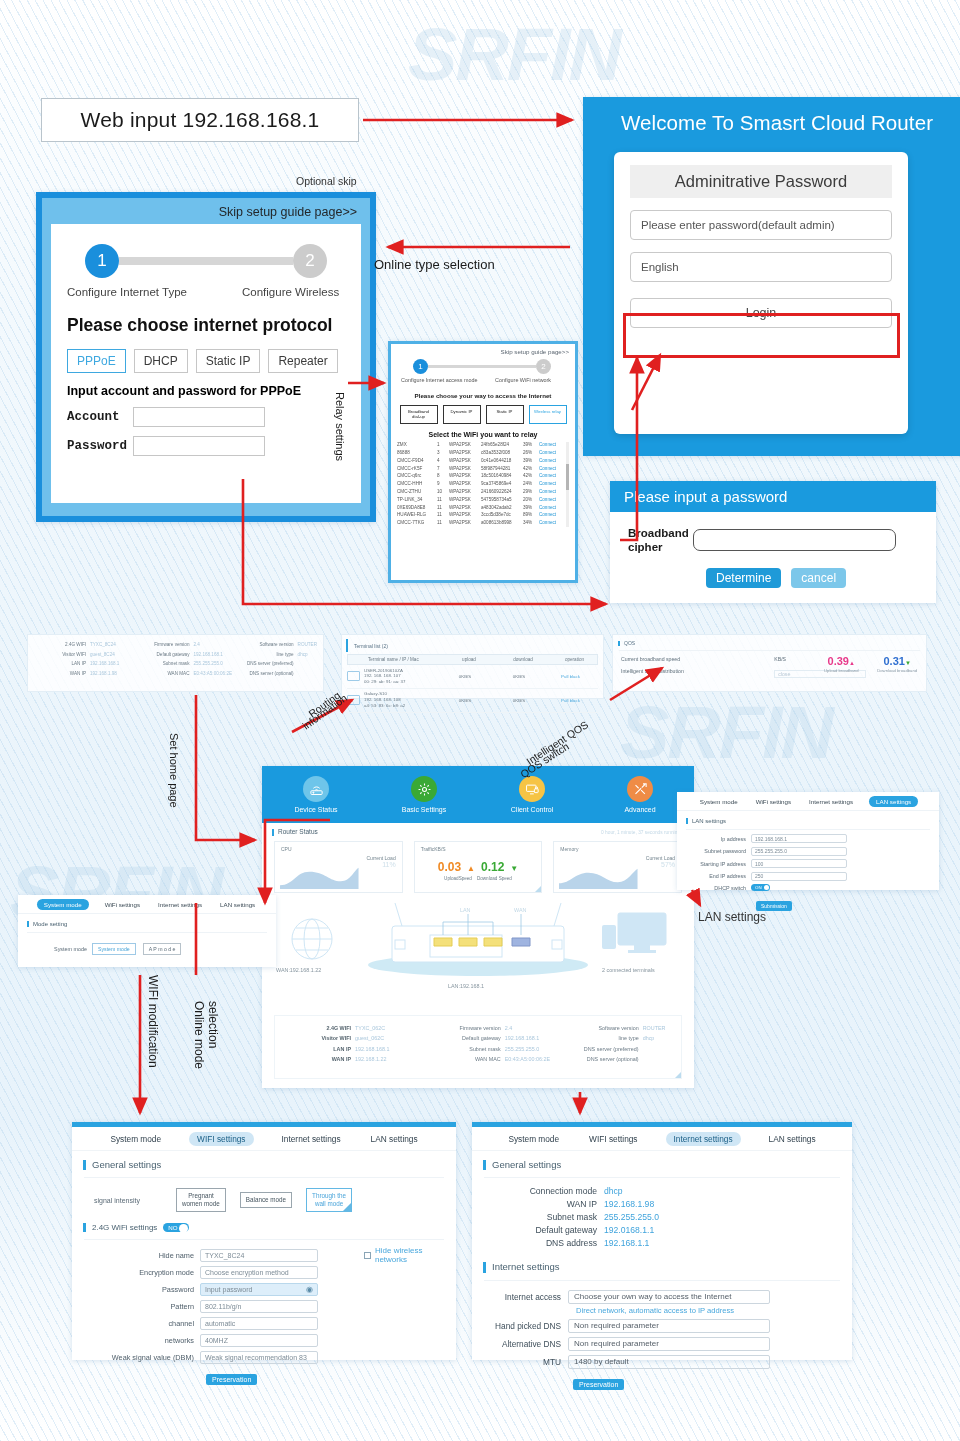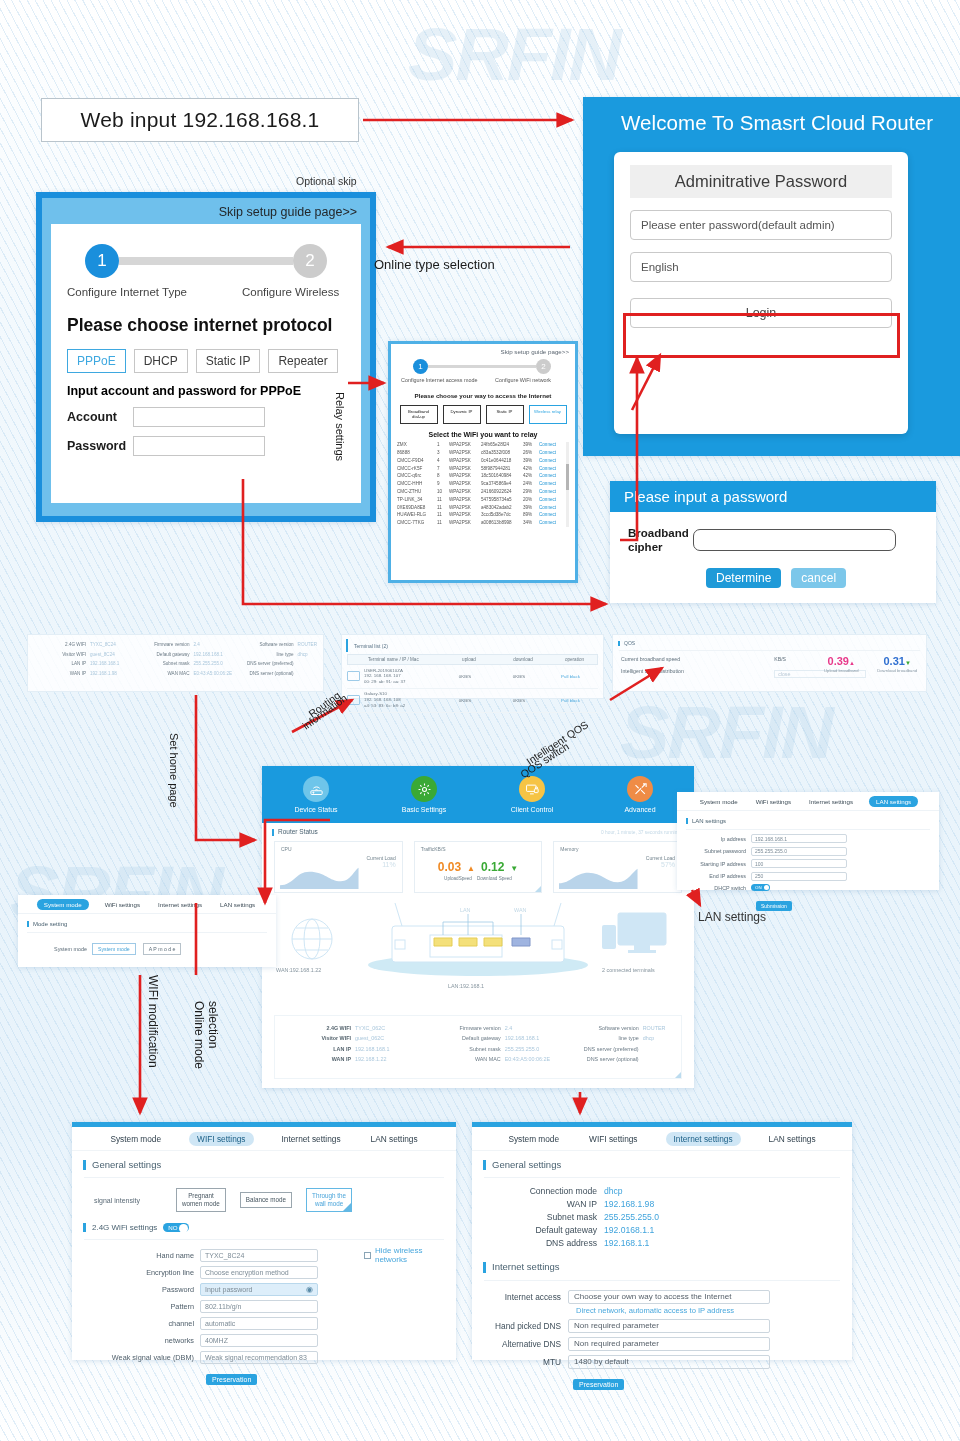--- a/index.html
+++ b/index.html
@@ -103,21 +103,21 @@
   .proto-btn {
     border:1px solid #c6c6c6; background:#fff; font-size:12px; color:#3b3b3b;
     padding:4px 9px; position:relative; cursor:pointer;
   }
   .proto-btn.sel { border:1px solid #3ea8e0; color:#3ea8e0; }
   .corner {
     position:absolute; right:0; bottom:0; width:0;height:0;
     border-style:solid; border-width:0 0 8px 8px; border-color:transparent transparent #3ea8e0 transparent;
   }
   #pppoe-hint { font-size:12.5px; font-weight:bold; color:#000000; margin-top:11px; }
-  .acct-row { display:flex; align-items:center; margin-top:9px; font-size:12.5px; font-weight:bold; color:#1b1b1b;}
+  .acct-row { display:flex; align-items:center; margin-top:9px; font-size:12.5px; font-weight:bold; color:#1b1b1b;font-family:Liberation Mono, monospace;}
   .acct-row span.lbl { width:66px; }
   .acct-row .inp { width:132px; height:20px; border:1px solid #c6c6c6; background:#fff; }
 
   
   #relay-panel {
     left:388px; top:341px; width:190px; height:242px;
     background:#4eb0e6; padding:3px;
   }
   #relay-inner { background:#fff; width:100%; height:100%; padding:4px 6px; font-size:5px; }
   #relay-skip { text-align:right; color:#5a6570; font-size:6.2px; }
@@ -828,27 +828,27 @@
     <span class="sig-btn">Balance mode</span>
     <span class="sig-btn sel">Through the<br>wall mode<i class="corner" style="border-bottom-color:#63b8e4"></i></span>
   </div>
   <div class="sect2">
     <span>2.4G WiFi settings</span>
     <span class="toggle">NO</span>
   </div>
   <div class="hr"></div>
   <div id="wifi-fields" style="margin-top:9px;position:relative">
       <div class="wf-row">
-        <span class="wf-lab">Hand name</span>
+        <span class="wf-lab">Hide name</span>
         <span class="wf-in">
           <span>TYXC_8C24</span>
         </span>
       </div>
       <div class="wf-row">
-        <span class="wf-lab">Encryption line</span>
+        <span class="wf-lab">Encryption mode</span>
         <span class="wf-in">
           <span>Choose encryption method</span>
         </span>
       </div>
       <div class="wf-row">
         <span class="wf-lab">Password</span>
         <span class="wf-in hl">
           <span>Input password</span>
           <span style="font-size:8px;color:#5a8ba8">◉</span>
         </span>

